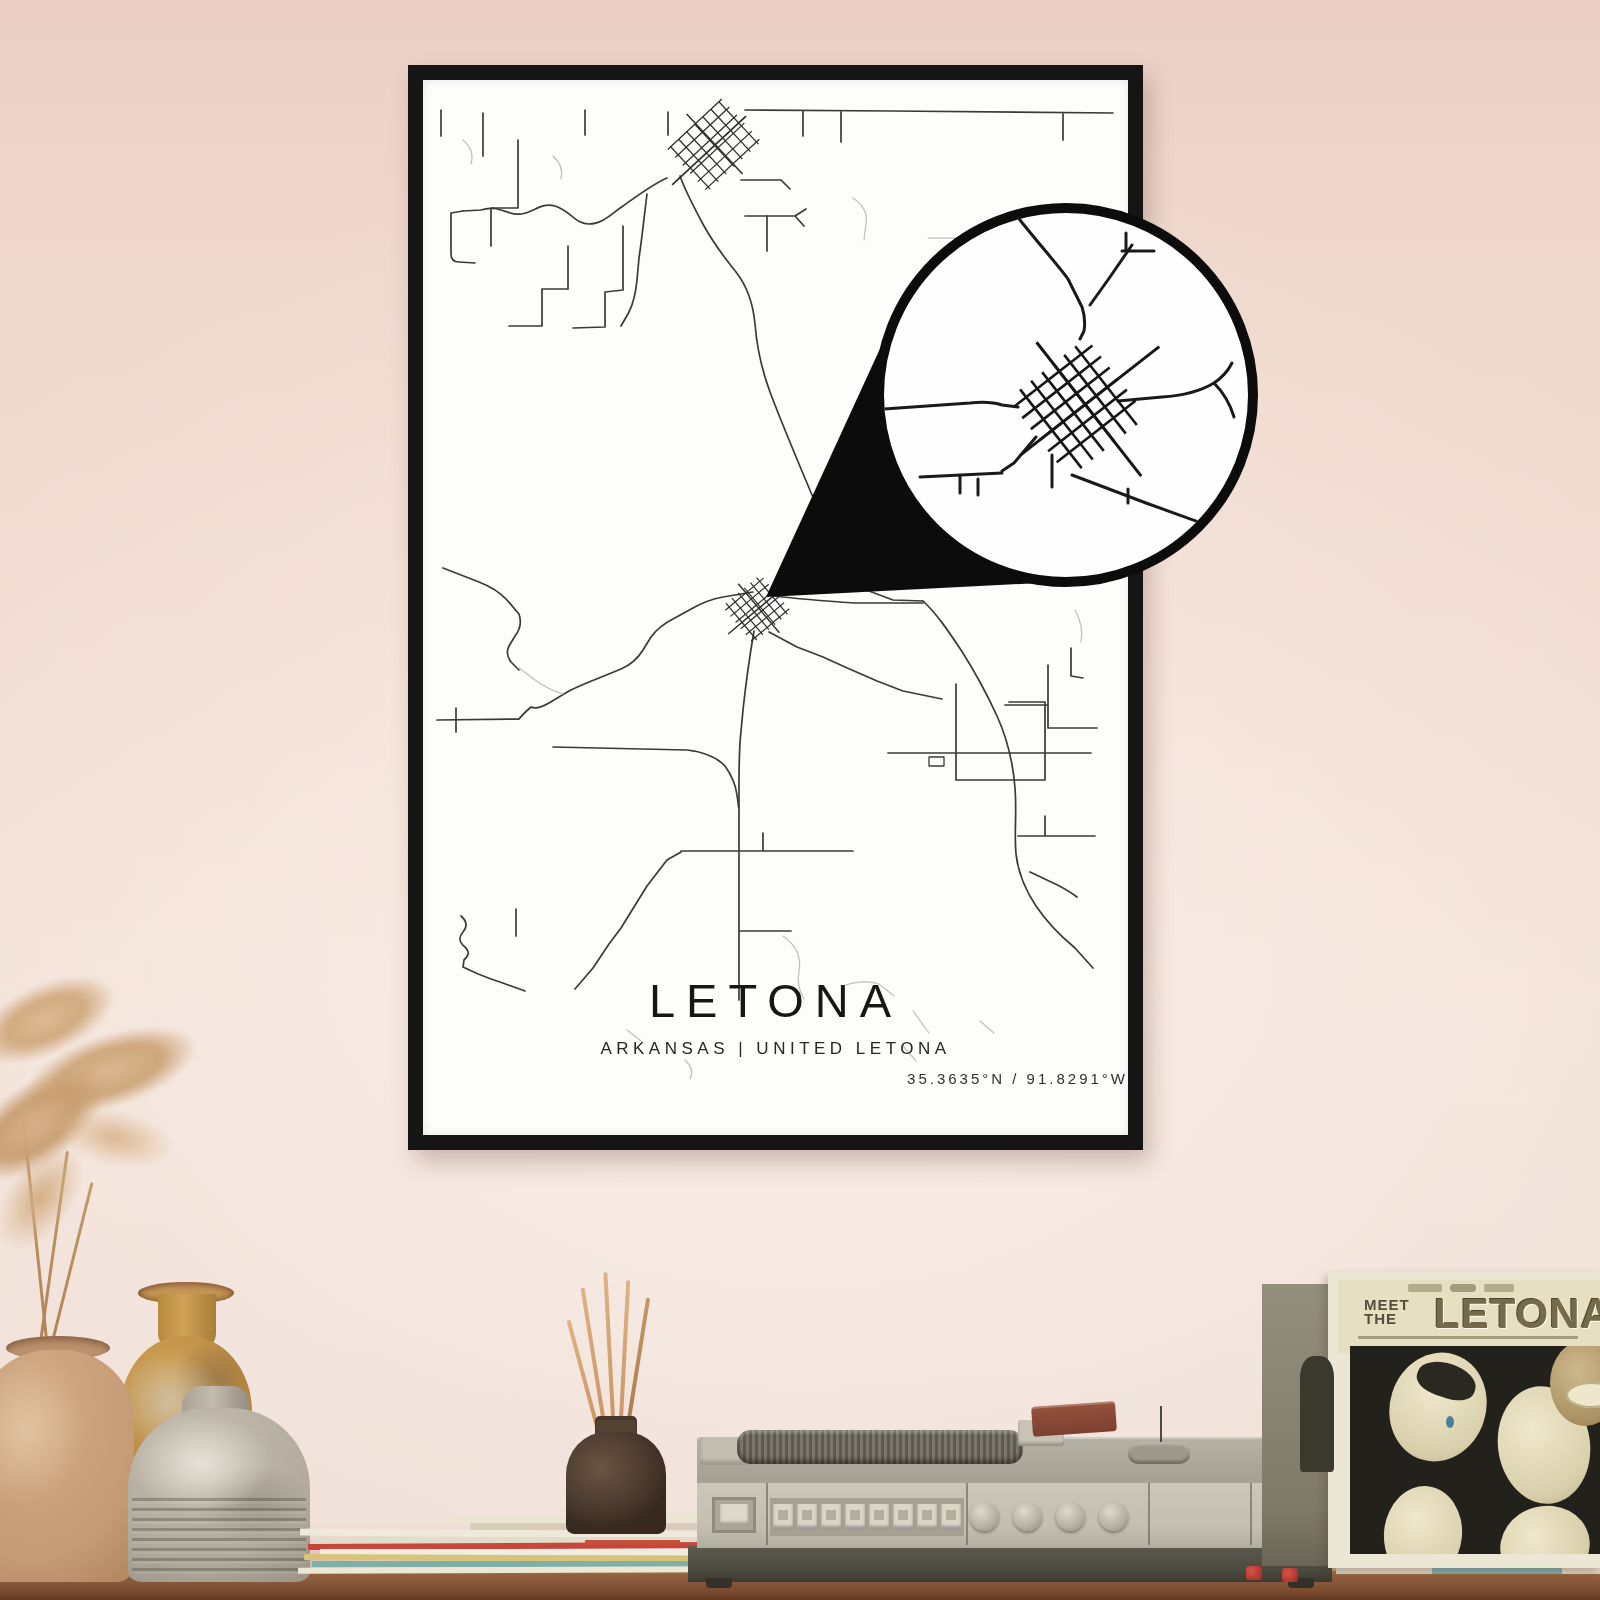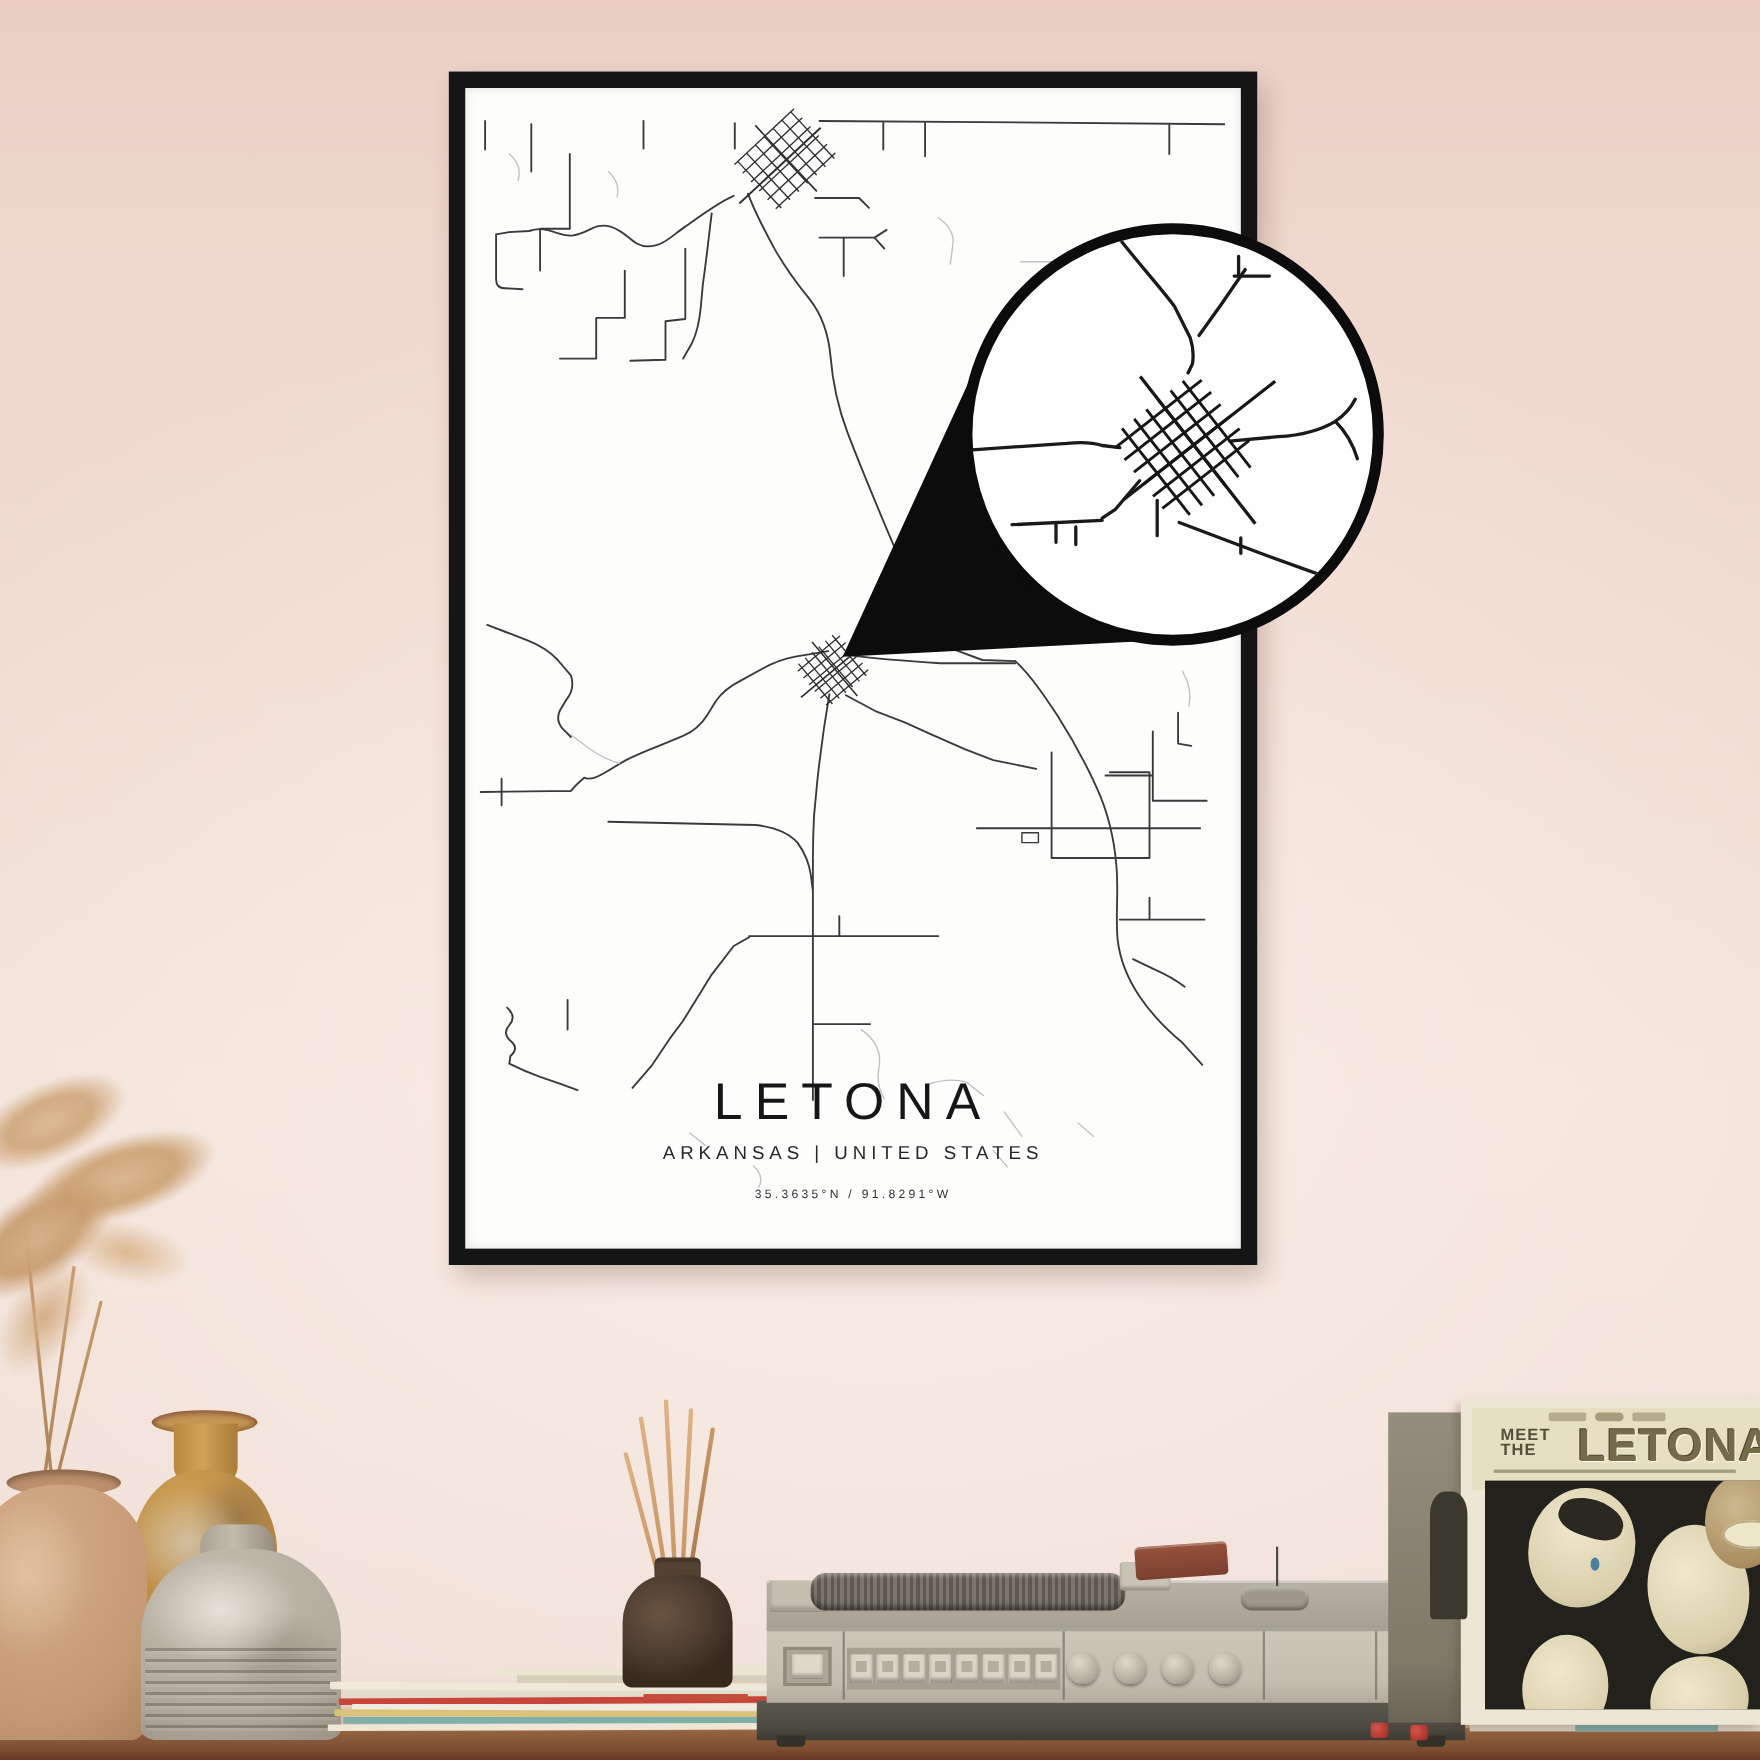--- a/index.html
+++ b/index.html
@@ -18,21 +18,21 @@
   
   .frame{left:408px;top:65px;width:735px;height:1085px;box-sizing:border-box;
     border:15px solid #151515;background:#fdfdfc;
     box-shadow:7px 12px 22px rgba(110,70,58,.30), inset 0 0 0 1px #2b2b2b;}
   .poster{position:absolute;left:0;top:0;right:0;bottom:0;background:#fdfdfc;
     box-shadow:inset 0 0 10px rgba(0,0,0,.10);}
   .map-svg{position:absolute;left:0;top:0;}
   .poster-titles{position:absolute;left:0;top:893px;width:705px;text-align:center;color:#1e1e1e;}
   .city{font-size:47px;letter-spacing:11px;font-weight:400;color:#161616;}
   .region{margin-top:11px;font-size:17px;letter-spacing:4.5px;color:#262626;}
-  .coords{margin-top:21px;font-size:11px;letter-spacing:3px;color:#303030;}
+  .coords{margin-top:11px;font-size:15px;letter-spacing:3px;color:#303030;text-align:right;}
   
   .wedge-svg{left:0;top:0;width:1600px;height:1600px;pointer-events:none;}
   .inset{left:874px;top:203px;width:384px;height:384px;box-sizing:border-box;border-radius:50%;
     border:10px solid #0c0c0c;background:#fefefe;overflow:hidden;}
   
   .plume{border-radius:50%;filter:blur(2px);opacity:.95;}
   .p1{left:-30px;top:985px;width:150px;height:70px;transform:rotate(-24deg);
       background:radial-gradient(closest-side,#dcb88f,#d0a87c 55%,rgba(208,168,124,0));}
   .p2{left:20px;top:1035px;width:180px;height:72px;transform:rotate(-18deg);
       background:radial-gradient(closest-side,#d9b48b,#cda477 60%,rgba(205,164,119,0));}
@@ -380,21 +380,21 @@
           <line x1="-25" y1="-2" x2="25" y2="-2"></line> 
             <line x1="-25" y1="6" x2="25" y2="6"></line>
           <line x1="-25" y1="14" x2="25" y2="14"></line> 
             <line x1="-25" y1="22" x2="25" y2="22"></line>
           <line x1="-38" y1="2" x2="30" y2="2" stroke-width="1.5"></line>
           <line x1="2" y1="-30" x2="2" y2="34" stroke-width="1.4"></line>
         </g>
       </svg>
       <div class="poster-titles">
         <div class="city">LETONA</div>
-        <div class="region">ARKANSAS | UNITED STATES</div>
+        <div class="region">ARKANSAS | UNITED LETONA</div>
         <div class="coords">35.3635°N / 91.8291°W</div>
       </div>
     </div>
   </div>
 
   <svg class="abs wedge-svg" width="1600" height="1600" viewBox="0 0 1600 1600">
     <path d="M 766,597 L 1078,581 L 895,316 Z" fill="#0c0c0c"></path>
   </svg>
   <div class="abs inset">
     <svg width="364" height="364" viewBox="-182 -182 364 364">

